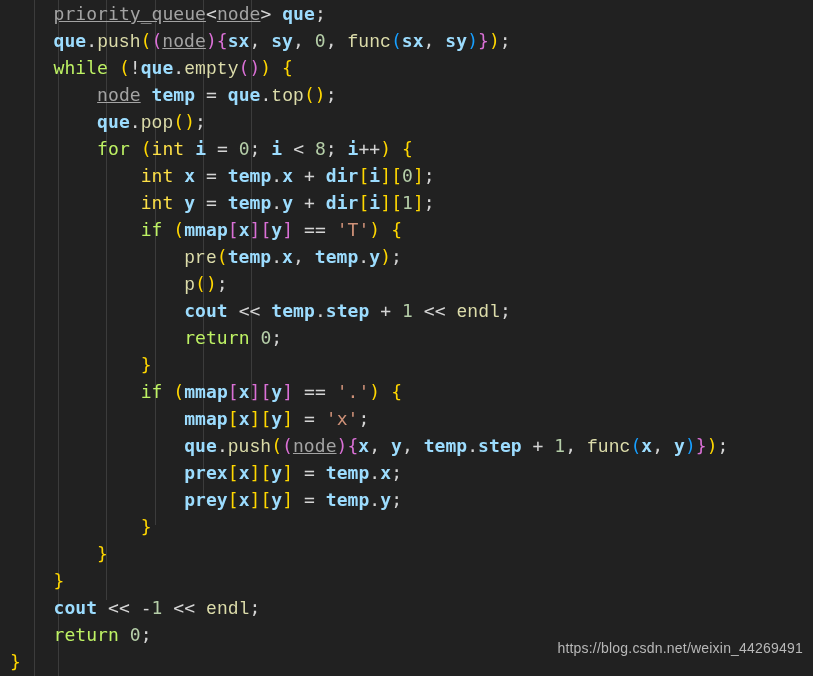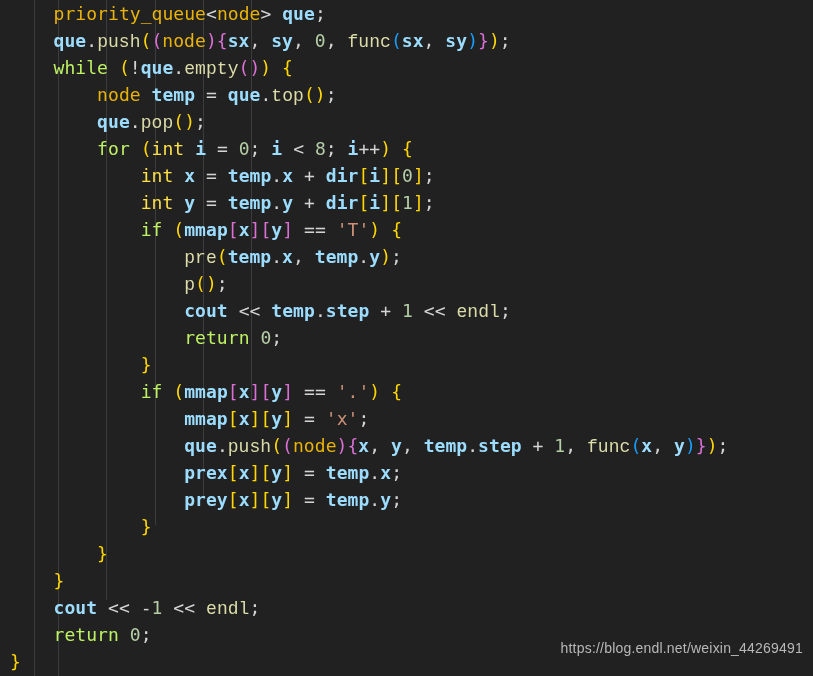--- a/index.html
+++ b/index.html
@@ -34,21 +34,21 @@
   
   .guide {
     position: absolute;
     top: 0;
     width: 1px;
     background: #3c3c3c;
     pointer-events: none;
   }
   
   .t-kw    { color: #bef264; }
-  .t-type  { color: #eab308; }
+  .t-type  { color: #a3a3a3; text-decoration: underline; }
   .t-prim  { color: #fde047; }
   .t-var   { color: #9CDCFE; font-weight: bold; }
   .t-fn    { color: #DCDCAA; font-family: Liberation Mono, monospace; }
   .t-num   { color: #B5CEA8; }
   .t-str   { color: #CE9178; }
   .t-op    { color: #D4D4D4; }
   .t-b1    { color: #FFD700; }
   .t-b2    { color: #DA70D6; }
   .t-b3    { color: #179FFF; }
   .watermark {
@@ -67,14 +67,14 @@
 <div id="editor">
   <div id="guides">
       <div class="guide" style="left: 34px; height: 676px;"></div>
       <div class="guide" style="left: 58px; height: 676px;"></div>
       <div class="guide" style="left: 106px; height: 600px;"></div>
       <div class="guide" style="left: 155px; height: 525px;"></div>
       <div class="guide" style="left: 203px; height: 500px;"></div>
       <div class="guide" style="left: 251px; height: 400px;"></div>
     </div>
   <div class="code-area" id="code-area"><div class="line"><span class="t-op">    </span><span class="t-type">priority_queue</span><span class="t-op">&lt;</span><span class="t-type">node</span><span class="t-op">&gt;</span><span class="t-op"> </span><span class="t-var">que</span><span class="t-op">;</span></div><div class="line"><span class="t-op">    </span><span class="t-var">que</span><span class="t-op">.</span><span class="t-fn">push</span><span class="t-b1">(</span><span class="t-b2">(</span><span class="t-type">node</span><span class="t-b2">)</span><span class="t-b2">{</span><span class="t-var">sx</span><span class="t-op">, </span><span class="t-var">sy</span><span class="t-op">, </span><span class="t-num">0</span><span class="t-op">, </span><span class="t-fn">func</span><span class="t-b3">(</span><span class="t-var">sx</span><span class="t-op">, </span><span class="t-var">sy</span><span class="t-b3">)</span><span class="t-b2">}</span><span class="t-b1">)</span><span class="t-op">;</span></div><div class="line"><span class="t-op">    </span><span class="t-kw">while</span><span class="t-op"> </span><span class="t-b1">(</span><span class="t-op">!</span><span class="t-var">que</span><span class="t-op">.</span><span class="t-fn">empty</span><span class="t-b2">(</span><span class="t-b2">)</span><span class="t-b1">)</span><span class="t-op"> </span><span class="t-b1">{</span></div><div class="line"><span class="t-op">        </span><span class="t-type">node</span><span class="t-op"> </span><span class="t-var">temp</span><span class="t-op"> = </span><span class="t-var">que</span><span class="t-op">.</span><span class="t-fn">top</span><span class="t-b1">(</span><span class="t-b1">)</span><span class="t-op">;</span></div><div class="line"><span class="t-op">        </span><span class="t-var">que</span><span class="t-op">.</span><span class="t-fn">pop</span><span class="t-b1">(</span><span class="t-b1">)</span><span class="t-op">;</span></div><div class="line"><span class="t-op">        </span><span class="t-kw">for</span><span class="t-op"> </span><span class="t-b1">(</span><span class="t-prim">int</span><span class="t-op"> </span><span class="t-var">i</span><span class="t-op"> = </span><span class="t-num">0</span><span class="t-op">; </span><span class="t-var">i</span><span class="t-op"> &lt; </span><span class="t-num">8</span><span class="t-op">; </span><span class="t-var">i</span><span class="t-op">++</span><span class="t-b1">)</span><span class="t-op"> </span><span class="t-b1">{</span></div><div class="line"><span class="t-op">            </span><span class="t-prim">int</span><span class="t-op"> </span><span class="t-var">x</span><span class="t-op"> = </span><span class="t-var">temp</span><span class="t-op">.</span><span class="t-var">x</span><span class="t-op"> + </span><span class="t-var">dir</span><span class="t-b1">[</span><span class="t-var">i</span><span class="t-b1">]</span><span class="t-b1">[</span><span class="t-num">0</span><span class="t-b1">]</span><span class="t-op">;</span></div><div class="line"><span class="t-op">            </span><span class="t-prim">int</span><span class="t-op"> </span><span class="t-var">y</span><span class="t-op"> = </span><span class="t-var">temp</span><span class="t-op">.</span><span class="t-var">y</span><span class="t-op"> + </span><span class="t-var">dir</span><span class="t-b1">[</span><span class="t-var">i</span><span class="t-b1">]</span><span class="t-b1">[</span><span class="t-num">1</span><span class="t-b1">]</span><span class="t-op">;</span></div><div class="line"><span class="t-op">            </span><span class="t-kw">if</span><span class="t-op"> </span><span class="t-b1">(</span><span class="t-var">mmap</span><span class="t-b2">[</span><span class="t-var">x</span><span class="t-b2">]</span><span class="t-b2">[</span><span class="t-var">y</span><span class="t-b2">]</span><span class="t-op"> == </span><span class="t-str">'T'</span><span class="t-b1">)</span><span class="t-op"> </span><span class="t-b1">{</span></div><div class="line"><span class="t-op">                </span><span class="t-fn">pre</span><span class="t-b1">(</span><span class="t-var">temp</span><span class="t-op">.</span><span class="t-var">x</span><span class="t-op">, </span><span class="t-var">temp</span><span class="t-op">.</span><span class="t-var">y</span><span class="t-b1">)</span><span class="t-op">;</span></div><div class="line"><span class="t-op">                </span><span class="t-fn">p</span><span class="t-b1">(</span><span class="t-b1">)</span><span class="t-op">;</span></div><div class="line"><span class="t-op">                </span><span class="t-var">cout</span><span class="t-op"> &lt;&lt; </span><span class="t-var">temp</span><span class="t-op">.</span><span class="t-var">step</span><span class="t-op"> + </span><span class="t-num">1</span><span class="t-op"> &lt;&lt; </span><span class="t-fn">endl</span><span class="t-op">;</span></div><div class="line"><span class="t-op">                </span><span class="t-kw">return</span><span class="t-op"> </span><span class="t-num">0</span><span class="t-op">;</span></div><div class="line"><span class="t-op">            </span><span class="t-b1">}</span></div><div class="line"><span class="t-op">            </span><span class="t-kw">if</span><span class="t-op"> </span><span class="t-b1">(</span><span class="t-var">mmap</span><span class="t-b2">[</span><span class="t-var">x</span><span class="t-b2">]</span><span class="t-b2">[</span><span class="t-var">y</span><span class="t-b2">]</span><span class="t-op"> == </span><span class="t-str">'.'</span><span class="t-b1">)</span><span class="t-op"> </span><span class="t-b1">{</span></div><div class="line"><span class="t-op">                </span><span class="t-var">mmap</span><span class="t-b1">[</span><span class="t-var">x</span><span class="t-b1">]</span><span class="t-b1">[</span><span class="t-var">y</span><span class="t-b1">]</span><span class="t-op"> = </span><span class="t-str">'x'</span><span class="t-op">;</span></div><div class="line"><span class="t-op">                </span><span class="t-var">que</span><span class="t-op">.</span><span class="t-fn">push</span><span class="t-b1">(</span><span class="t-b2">(</span><span class="t-type">node</span><span class="t-b2">)</span><span class="t-b2">{</span><span class="t-var">x</span><span class="t-op">, </span><span class="t-var">y</span><span class="t-op">, </span><span class="t-var">temp</span><span class="t-op">.</span><span class="t-var">step</span><span class="t-op"> + </span><span class="t-num">1</span><span class="t-op">, </span><span class="t-fn">func</span><span class="t-b3">(</span><span class="t-var">x</span><span class="t-op">, </span><span class="t-var">y</span><span class="t-b3">)</span><span class="t-b2">}</span><span class="t-b1">)</span><span class="t-op">;</span></div><div class="line"><span class="t-op">                </span><span class="t-var">prex</span><span class="t-b1">[</span><span class="t-var">x</span><span class="t-b1">]</span><span class="t-b1">[</span><span class="t-var">y</span><span class="t-b1">]</span><span class="t-op"> = </span><span class="t-var">temp</span><span class="t-op">.</span><span class="t-var">x</span><span class="t-op">;</span></div><div class="line"><span class="t-op">                </span><span class="t-var">prey</span><span class="t-b1">[</span><span class="t-var">x</span><span class="t-b1">]</span><span class="t-b1">[</span><span class="t-var">y</span><span class="t-b1">]</span><span class="t-op"> = </span><span class="t-var">temp</span><span class="t-op">.</span><span class="t-var">y</span><span class="t-op">;</span></div><div class="line"><span class="t-op">            </span><span class="t-b1">}</span></div><div class="line"><span class="t-op">        </span><span class="t-b1">}</span></div><div class="line"><span class="t-op">    </span><span class="t-b1">}</span></div><div class="line"><span class="t-op">    </span><span class="t-var">cout</span><span class="t-op"> &lt;&lt; </span><span class="t-op">-</span><span class="t-num">1</span><span class="t-op"> &lt;&lt; </span><span class="t-fn">endl</span><span class="t-op">;</span></div><div class="line"><span class="t-op">    </span><span class="t-kw">return</span><span class="t-op"> </span><span class="t-num">0</span><span class="t-op">;</span></div><div class="line"><span class="t-b1">}</span></div></div>
-  <div class="watermark">https://blog.endl.net/weixin_44269491</div>
+  <div class="watermark">https://blog.csdn.net/weixin_44269491</div>
 </div>
 
 </body></html>

